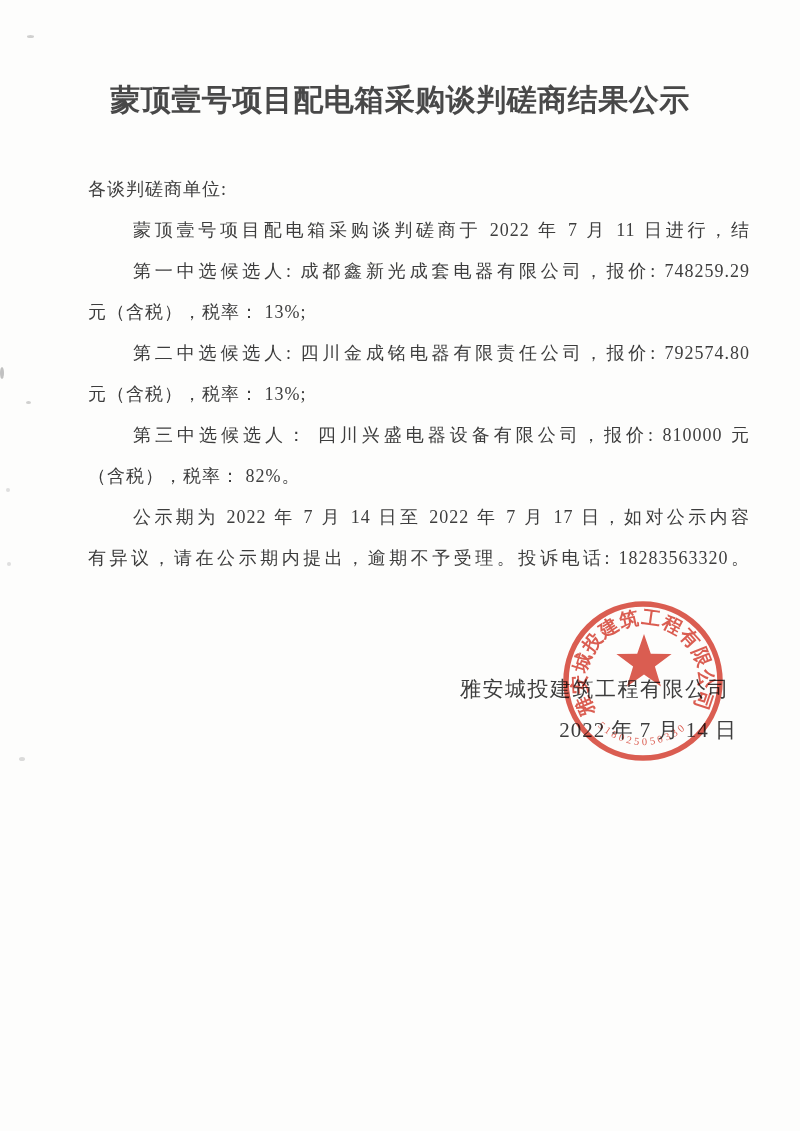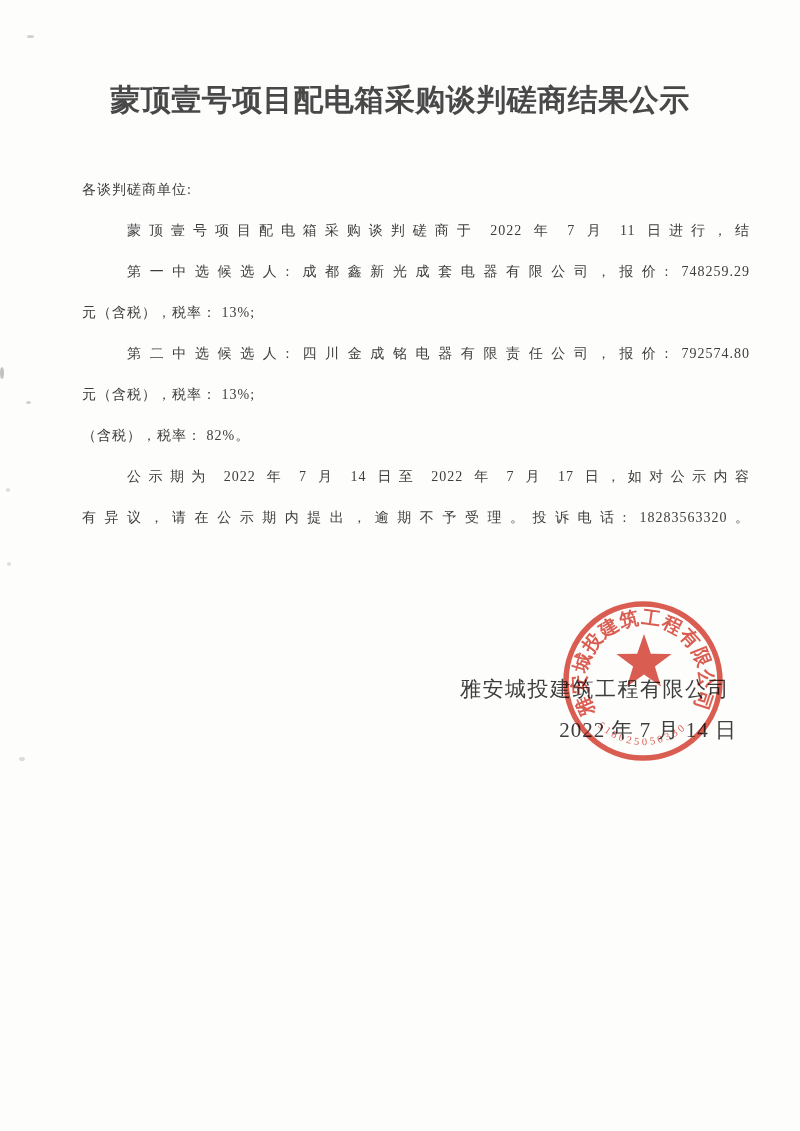--- a/index.html
+++ b/index.html
@@ -23,26 +23,27 @@
     letter-spacing: 0.5px;
     color: #484848;
   }
   .doc-body {
     position: absolute;
     top: 169px;
     left: 82px;
     width: 668px;
   }
   .line {
-    font-size: 14px;
+    font-size: 18px;
     line-height: 41px;
     height: 41px;
     letter-spacing: 1px;
     white-space: normal;
     overflow: hidden;
+    margin-left: 6px;
   }
   .indent { padding-left: 45px; }
   .just {
     text-align: justify;
     text-align-last: justify;
   }
   .sig-company {
     position: absolute;
     top: 669px;
     left: 82px;
@@ -94,20 +95,21 @@
 
 <h1 class="page-title">蒙顶壹号项目配电箱采购谈判磋商结果公示</h1>
 
 <div class="doc-body">
   <p class="line">各谈判磋商单位:</p>
   <p class="line indent just">蒙顶壹号项目配电箱采购谈判磋商于 2022 年 7 月 11 日进行，结</p>
   <p class="line indent just">第一中选候选人: 成都鑫新光成套电器有限公司，报价: 748259.29</p>
   <p class="line">元（含税），税率： 13%;</p>
   <p class="line indent just">第二中选候选人: 四川金成铭电器有限责任公司，报价: 792574.80</p>
   <p class="line">元（含税），税率： 13%;</p>
+  <p class="line indent just">第三中选候选人： 四川兴盛电器设备有限公司，报价: 810000 元</p>
   <p class="line">（含税），税率： 82%。</p>
   <p class="line indent just">公示期为 2022 年 7 月 14 日至 2022 年 7 月 17 日，如对公示内容</p>
   <p class="line just">有异议，请在公示期内提出，逾期不予受理。投诉电话: 18283563320。</p>
 </div>
 
 <div class="sig-company">雅安城投建筑工程有限公司</div>
 <div class="sig-date">2022 年 7 月 14 日</div>
 
 <svg class="seal" viewBox="0 0 166 166" xmlns="http://www.w3.org/2000/svg">
   <defs>

